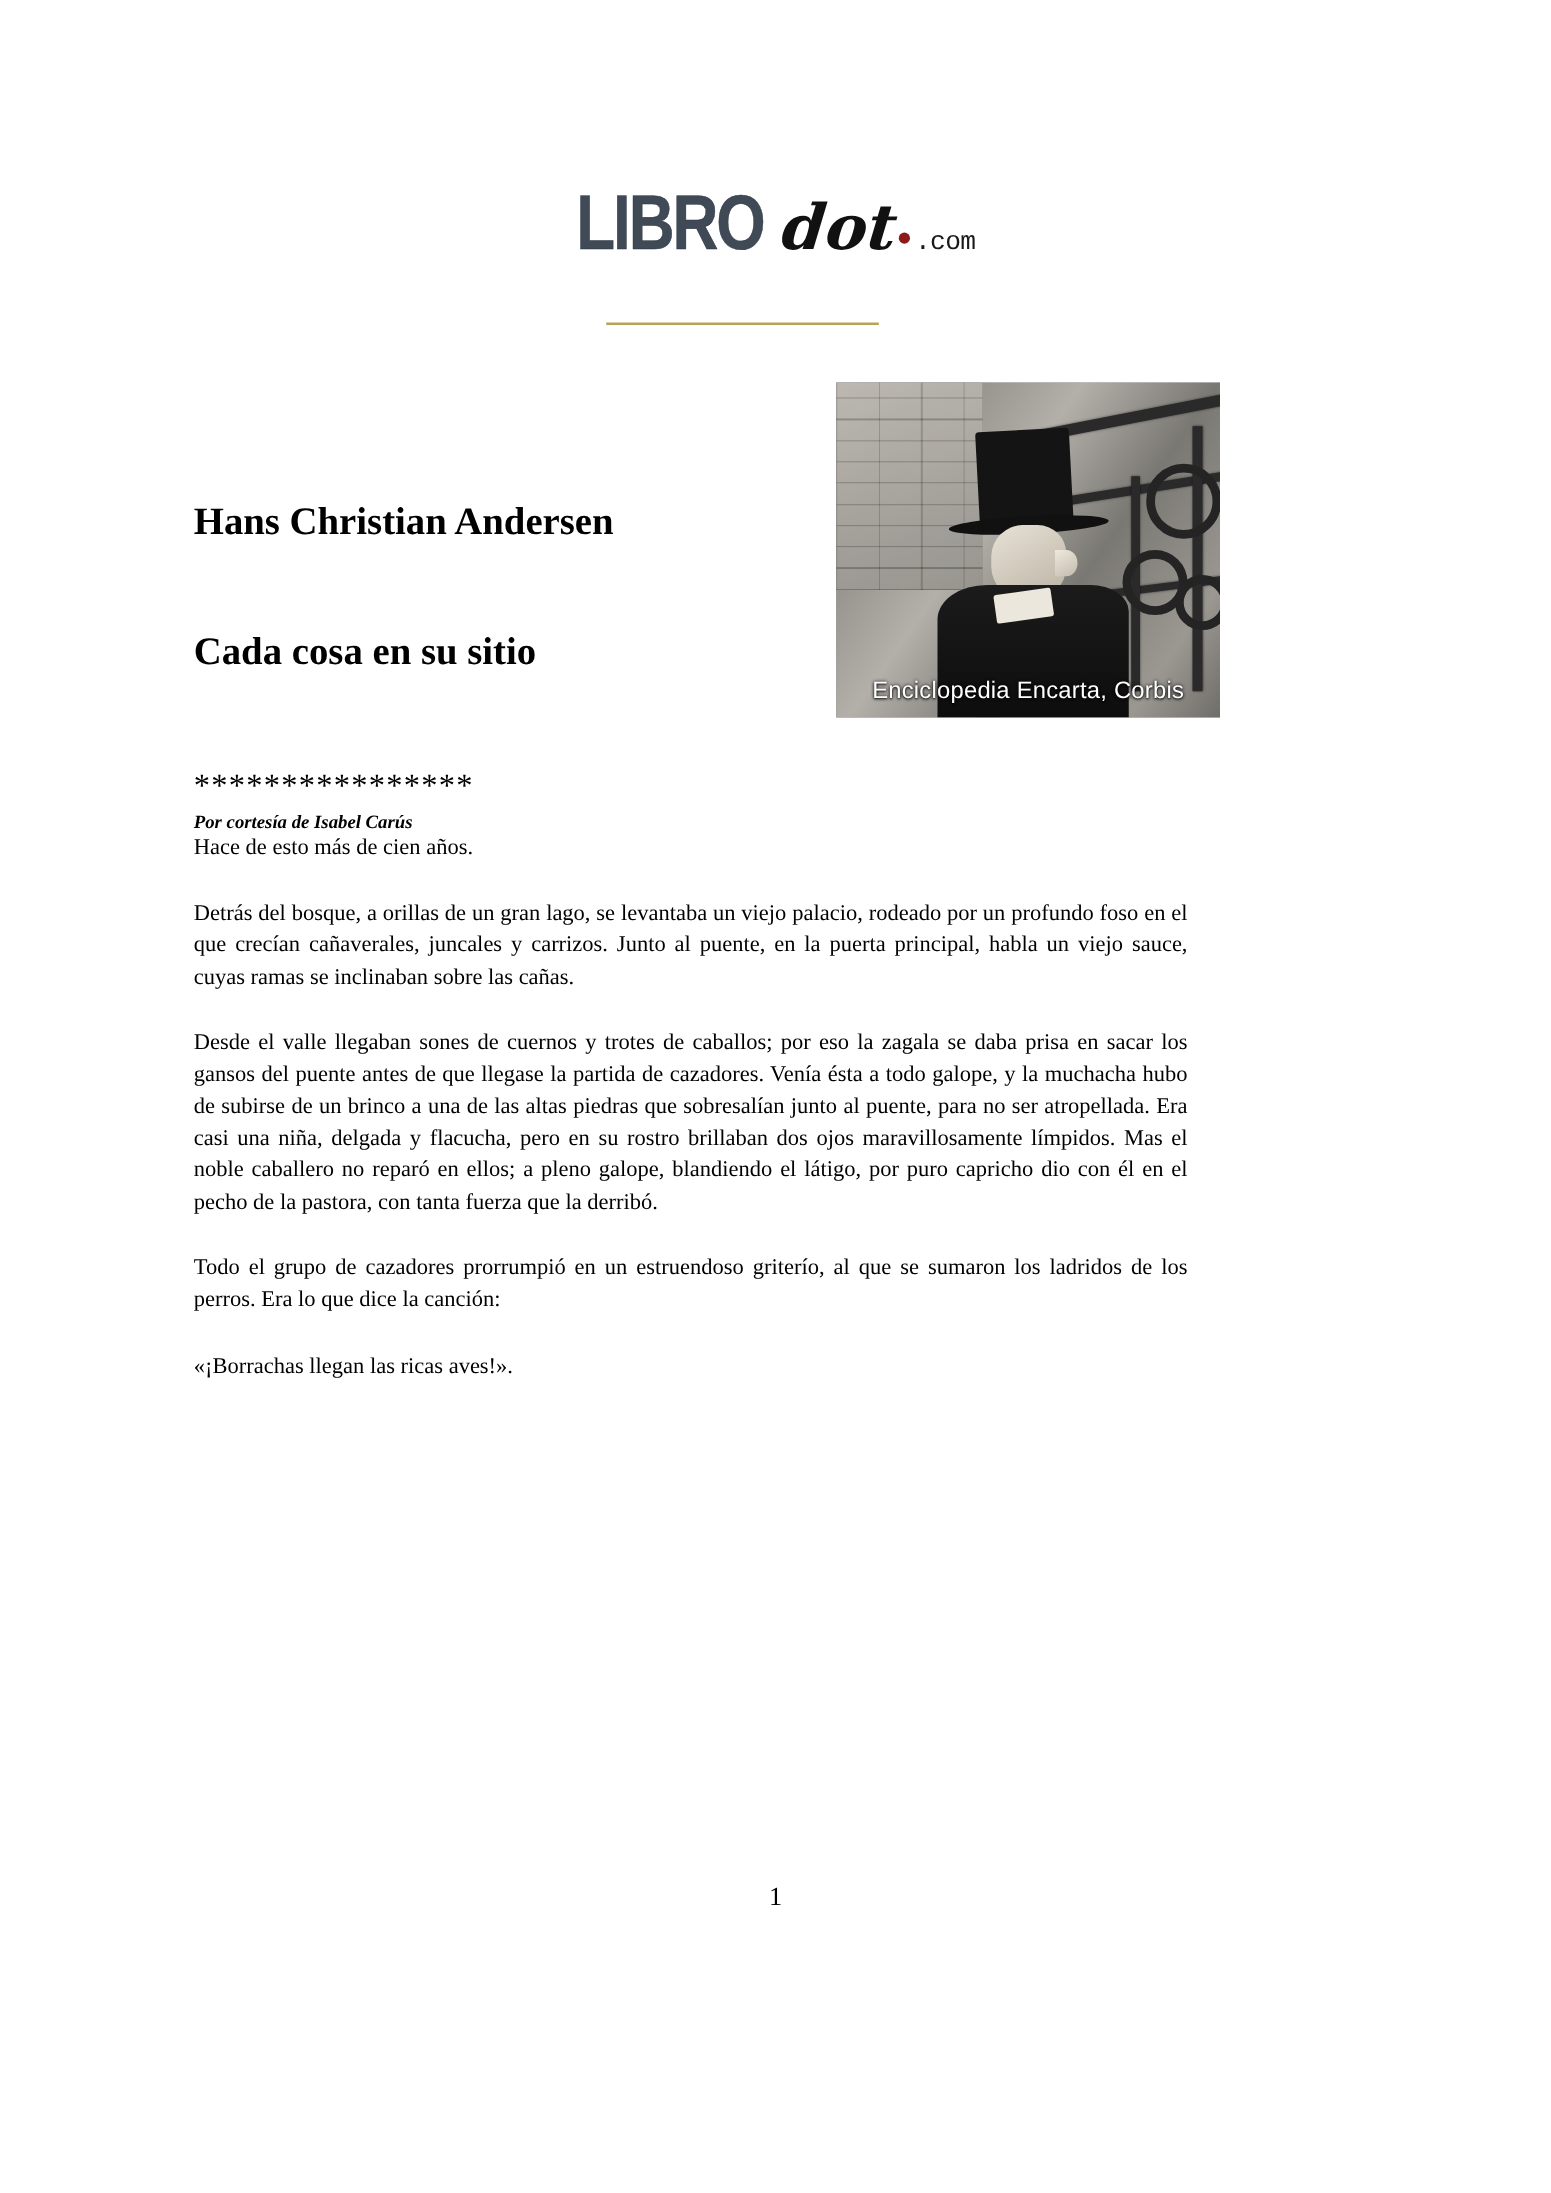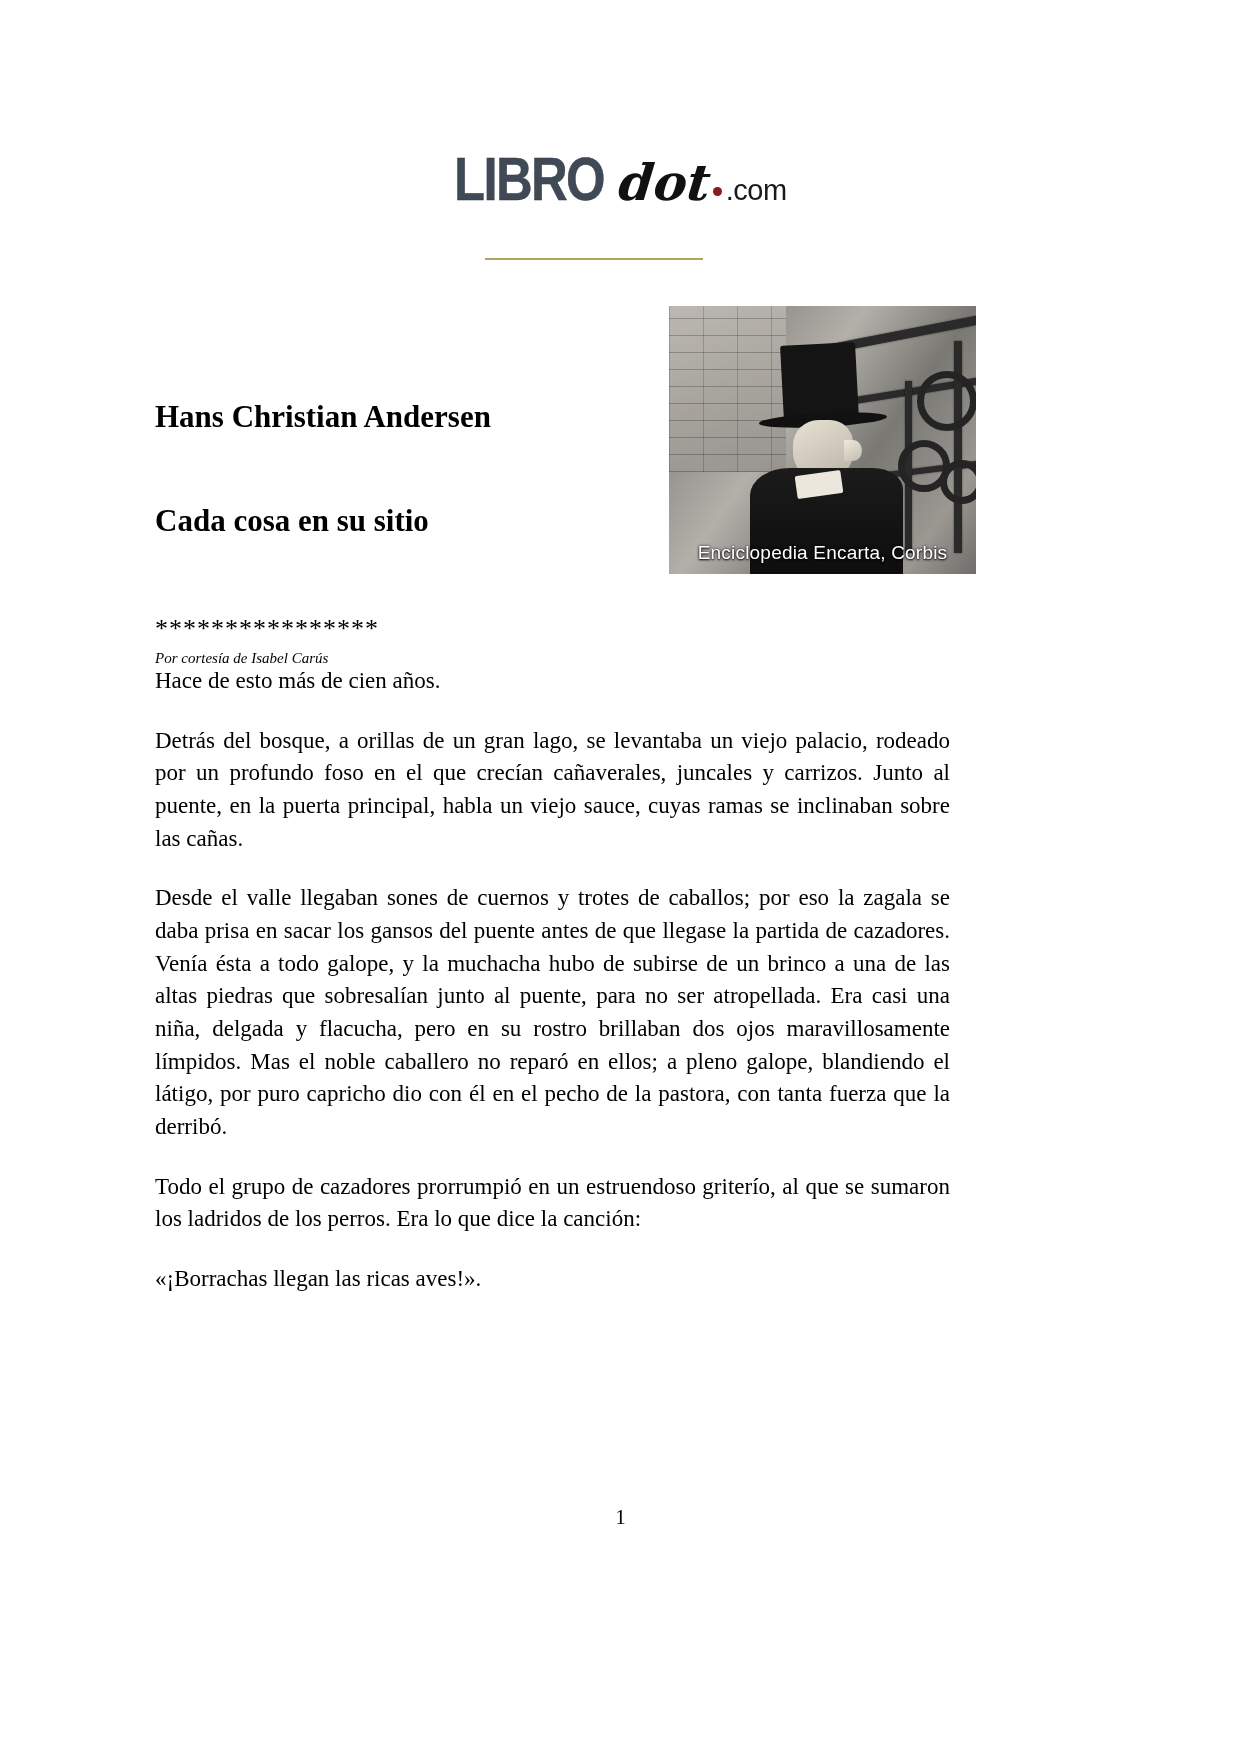--- a/index.html
+++ b/index.html
@@ -56,23 +56,23 @@
   .logo-reddot {
     display: inline-block;
     width: 9px;
     height: 9px;
     border-radius: 50%;
     background: #8c1a1a;
     margin: 0 4px 0 2px;
     vertical-align: 4px;
   }
   .logo-com {
-    font-family: Liberation Sans, sans-serif;
+    font-family: Liberation Mono, monospace;
     font-weight: 400;
-    font-size: 29px;
+    font-size: 21px;
     color: #1a1a1a;
     letter-spacing: -0.5px;
     display: inline-block;
     vertical-align: baseline;
   }
   .logo-rule {
     position: absolute;
     left: 485px;
     top: 258px;
     width: 218px;
@@ -221,35 +221,35 @@
   .stars {
     font-size: 26px;
     font-weight: 400;
     letter-spacing: 1px;
     margin: 78px 0 0 0;
     line-height: 1;
     white-space: nowrap;
   }
   .courtesy {
     font-size: 15px;
-    font-weight: 400;
+    font-weight: 700;
     font-style: italic;
     margin: 7px 0 0 0;
     line-height: 1.2;
   }
 
   .body-col {
     position: absolute;
     left: 155px;
     top: 665px;
     width: 795px;
   }
   .body-col p {
     margin: 0 0 27px 0;
-    font-size: 23px;
+    font-size: 18px;
     line-height: 1.42;
     text-align: justify;
     text-justify: inter-word;
     hyphens: none;
   }
   .body-col p.last { margin-bottom: 0; margin-top: 11px; }
 
   .page-number {
     position: absolute;
     left: 0;

